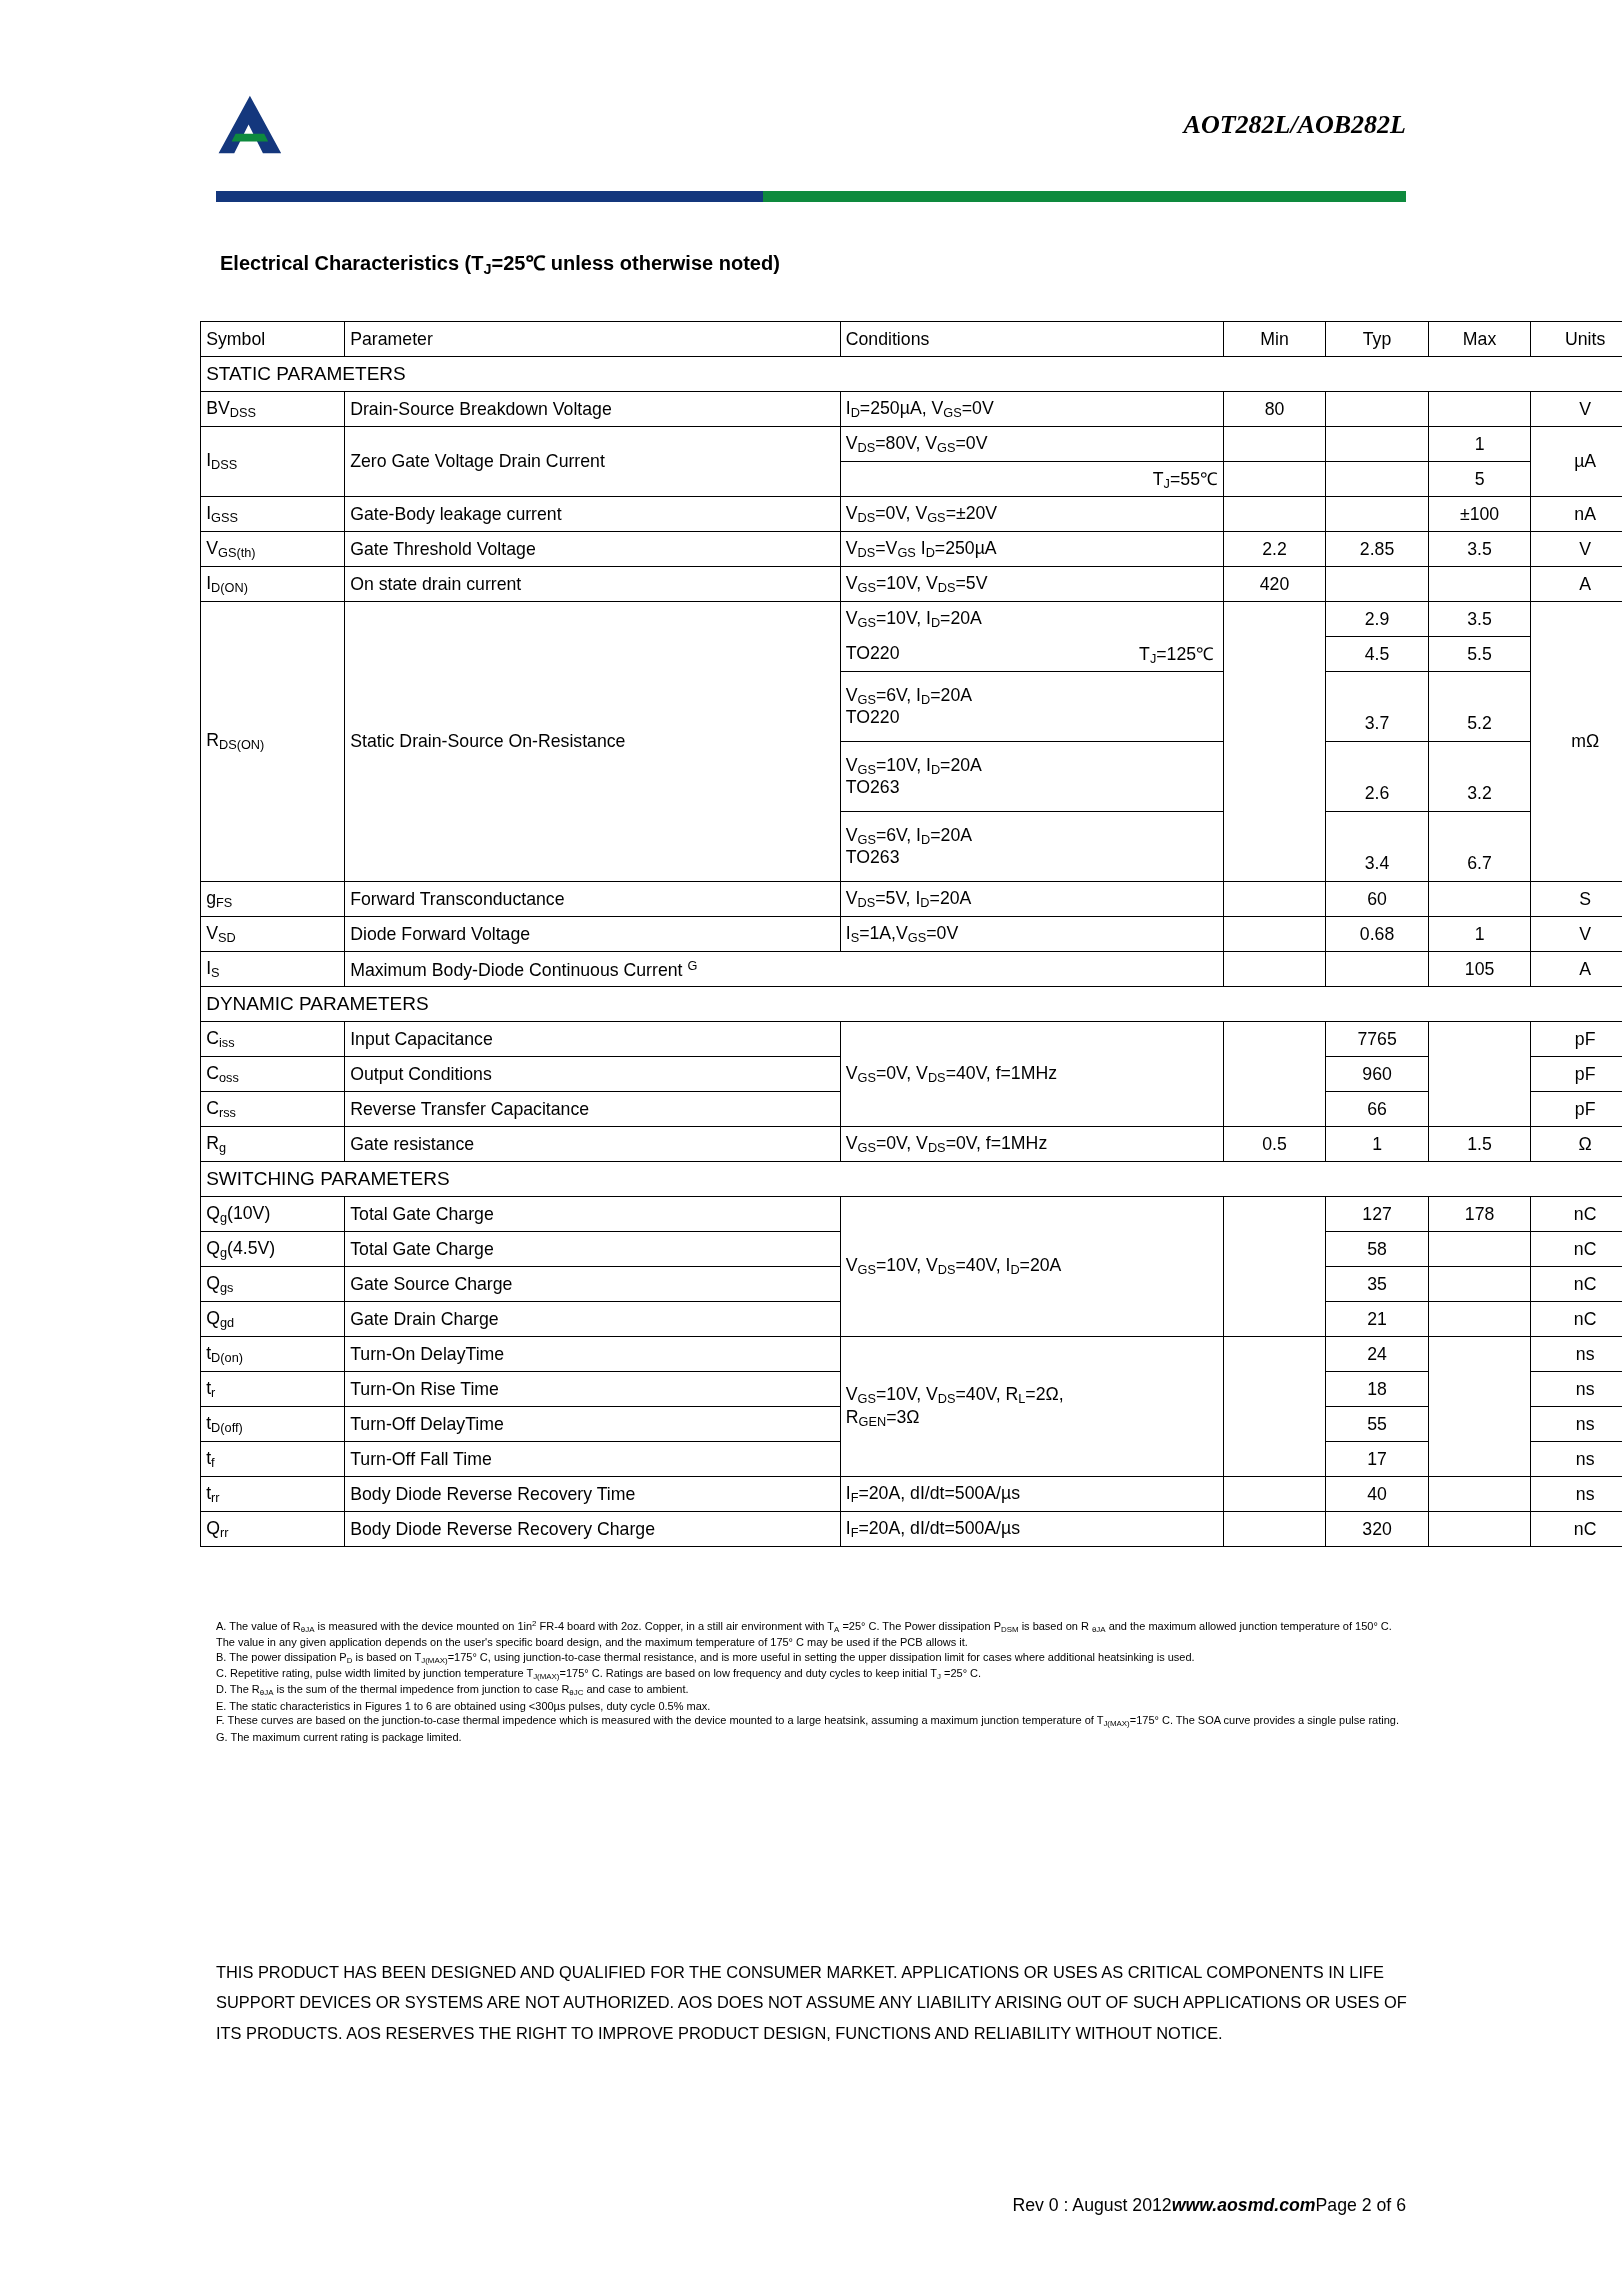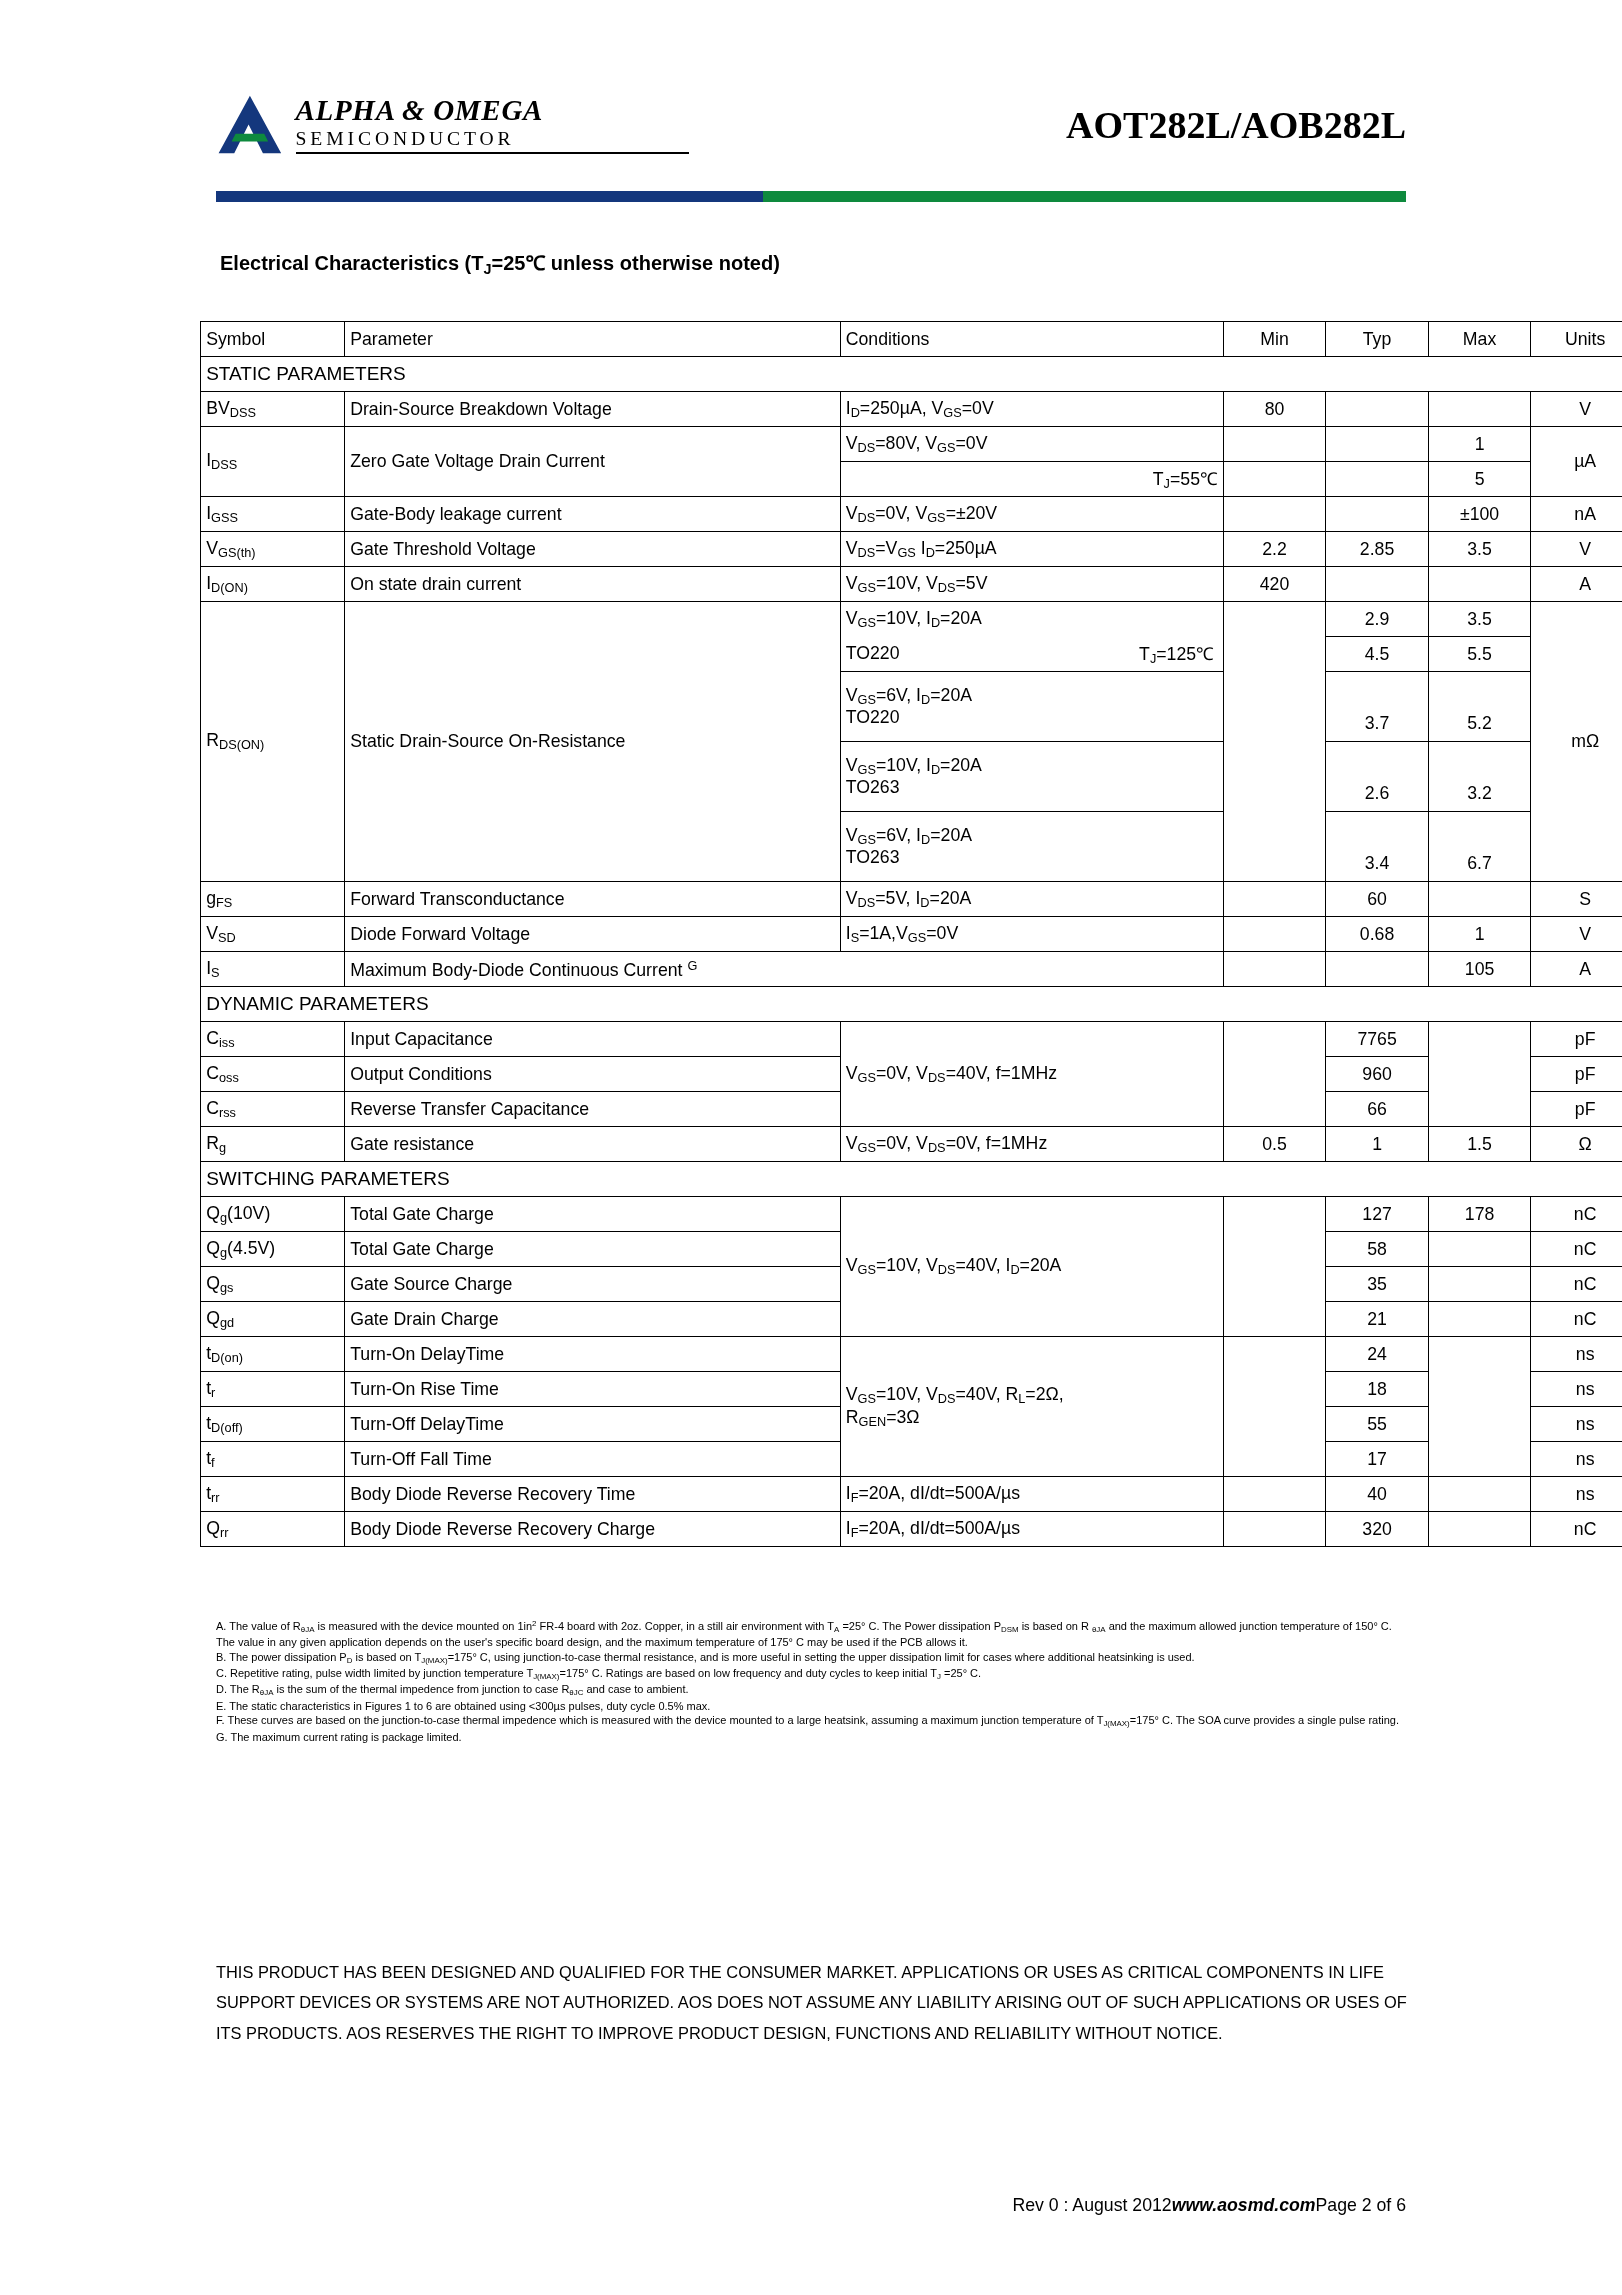--- a/index.html
+++ b/index.html
@@ -41,21 +41,22 @@
     font-family:"Liberation Serif", serif;
     font-size:19.6px;
     letter-spacing:3.9px;
     line-height:1.2;
     margin-top:1.3px;
   }
   .logo-rule { border-bottom:2px solid #000; width:393px; margin-top:1.3px; }
   .part-title {
     font-family:"Liberation Serif", serif;
     font-weight:bold;
-    font-size:38px;
+    font-style:italic;
+    font-size:26px;
     white-space:nowrap;
   }
   .bar {
     position:absolute;
     left:216px; right:216px; top:191px;
     height:10.5px;
     background:linear-gradient(to right, #14377d 0%, #14377d 46%, #0e8a3e 46%, #0e8a3e 100%);
   }
   
   .sec-title {
@@ -127,25 +128,20 @@
 <body>
 
 <div class="page">
 
   <div class="header">
     <div class="logo-wrap">
       <svg class="logo-mark" viewBox="0 0 112 96">
         <path d="M52 4 L100 92 L72 92 L50 48 L28 92 L4 92 Z" fill="#14377d"></path>
         <path d="M30 62 L74 62 L80 74 L24 74 Z" fill="#0e8a3e"></path>
       </svg>
-      <div class="logo-text">
-        <div class="logo-title">ALPHA &amp; OMEGA</div>
-        <div class="logo-sub">SEMICONDUCTOR</div>
-        <div class="logo-rule"></div>
-      </div>
     </div>
     <div class="part-title">AOT282L/AOB282L</div>
   </div>
 
   <div class="bar"></div>
 
   <div class="sec-title">
     <span>Electrical Characteristics (T</span><sub>J</sub><span>=25℃ unless otherwise noted)</span>
   </div>
 

